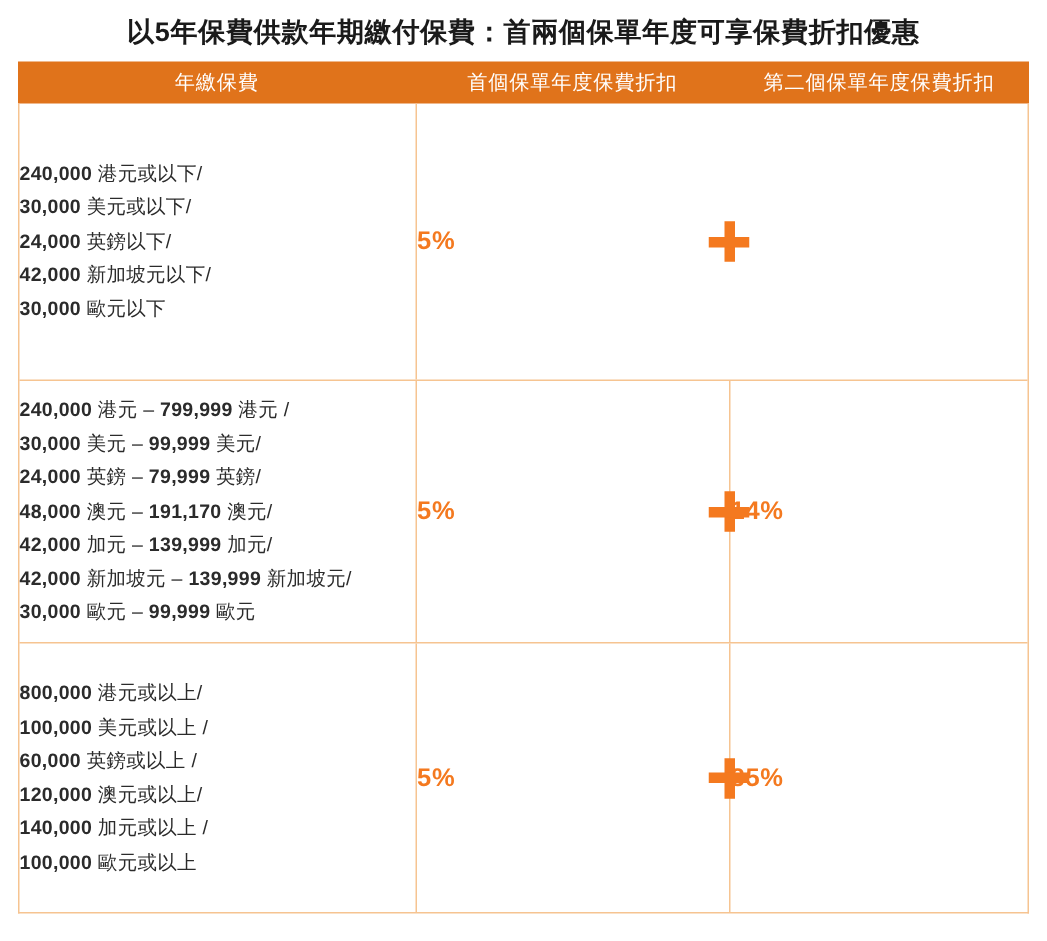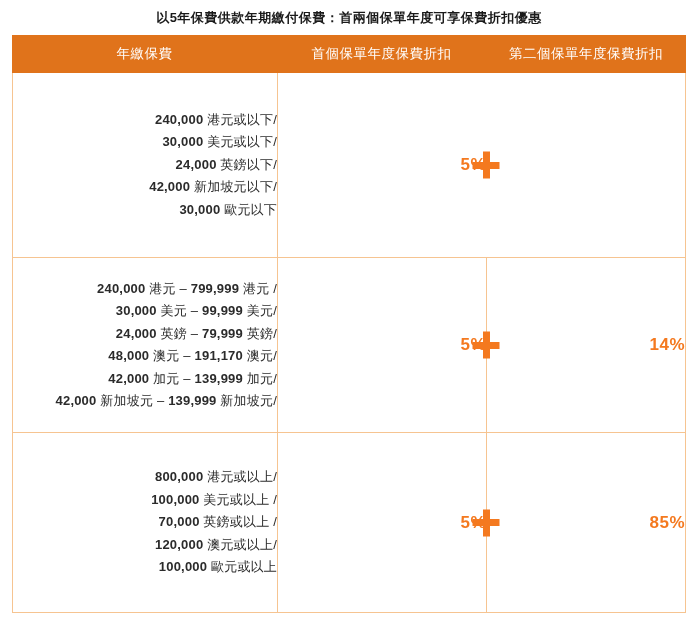--- a/index.html
+++ b/index.html
@@ -14,33 +14,33 @@
   html,body{background:#FFFFFF;}
   body{
     width:698px;height:627px;overflow:hidden;
     font-family:"Liberation Sans","DejaVu Sans",sans-serif;
     color:var(--body-text);
   }
   .page{width:698px;height:627px;}
   .title{
     margin-top:9px;
     text-align:center;
-    font-size:13px;
+    font-size:18px;
     font-weight:700;
     letter-spacing:0.5px;
     color:var(--title-text);
   }
   .table{
     width:674px;
     margin:8px auto 0 auto;
   }
   .thead{
     display:grid;
     grid-template-columns:265px 209px 200px;
-    height:38px;
+    height:28px;
     background:var(--header-bg);
   }
   .th{
     display:flex;align-items:center;justify-content:center;
     color:var(--header-text);
     font-size:13.5px;
     font-weight:400;
     letter-spacing:0.5px;
   }
   .tbody{
@@ -52,21 +52,21 @@
     position:relative;
     display:grid;
     grid-template-columns:264px 209px 199px;
   }
   .row:nth-child(1){height:184px;}
   .row:nth-child(2){height:175px;}
   .row:nth-child(3){height:180px;}
   .row + .row{border-top:1px solid var(--border);}
   .cell{
     display:flex;flex-direction:column;
-    justify-content:center;align-items:flex-end;
+    justify-content:center;align-items:flex-start;
   }
   .discount-cell{
     border-left:1px solid var(--border);
     color:var(--accent);
     font-size:17px;
     font-weight:800;
     letter-spacing:0.5px;
   }
   .premium-line{
     font-size:13px;
@@ -124,35 +124,37 @@
           <span class="plus" aria-label="+"></span>
         </div>
         <div class="row">
           <div class="cell premium-cell">
             <div class="premium-line"><strong>240,000</strong> 港元 – <strong>799,999</strong> 港元 /</div>
             <div class="premium-line"><strong>30,000</strong> 美元 – <strong>99,999</strong> 美元/</div>
             <div class="premium-line"><strong>24,000</strong> 英鎊 – <strong>79,999</strong> 英鎊/</div>
             <div class="premium-line"><strong>48,000</strong> 澳元 – <strong>191,170</strong> 澳元/</div>
             <div class="premium-line"><strong>42,000</strong> 加元 – <strong>139,999</strong> 加元/</div>
             <div class="premium-line"><strong>42,000</strong> 新加坡元 – <strong>139,999</strong> 新加坡元/</div>
+            <div class="premium-line"><strong>30,000</strong> 歐元 – <strong>99,999</strong> 歐元</div>
           </div>
           <div class="cell discount-cell">
             <span>5%</span>
           </div>
           <div class="cell discount-cell">
             <span>14%</span>
           </div>
           <span class="plus" aria-label="+"></span>
         </div>
         <div class="row">
           <div class="cell premium-cell">
             <div class="premium-line"><strong>800,000</strong> 港元或以上/</div>
             <div class="premium-line"><strong>100,000</strong> 美元或以上 /</div>
-            <div class="premium-line"><strong>70,000</strong> 英鎊或以上 /</div>
+            <div class="premium-line"><strong>60,000</strong> 英鎊或以上 /</div>
             <div class="premium-line"><strong>120,000</strong> 澳元或以上/</div>
+            <div class="premium-line"><strong>140,000</strong> 加元或以上 /</div>
             <div class="premium-line"><strong>100,000</strong> 歐元或以上</div>
           </div>
           <div class="cell discount-cell">
             <span>5%</span>
           </div>
           <div class="cell discount-cell">
             <span>85%</span>
           </div>
           <span class="plus" aria-label="+"></span>
         </div>

